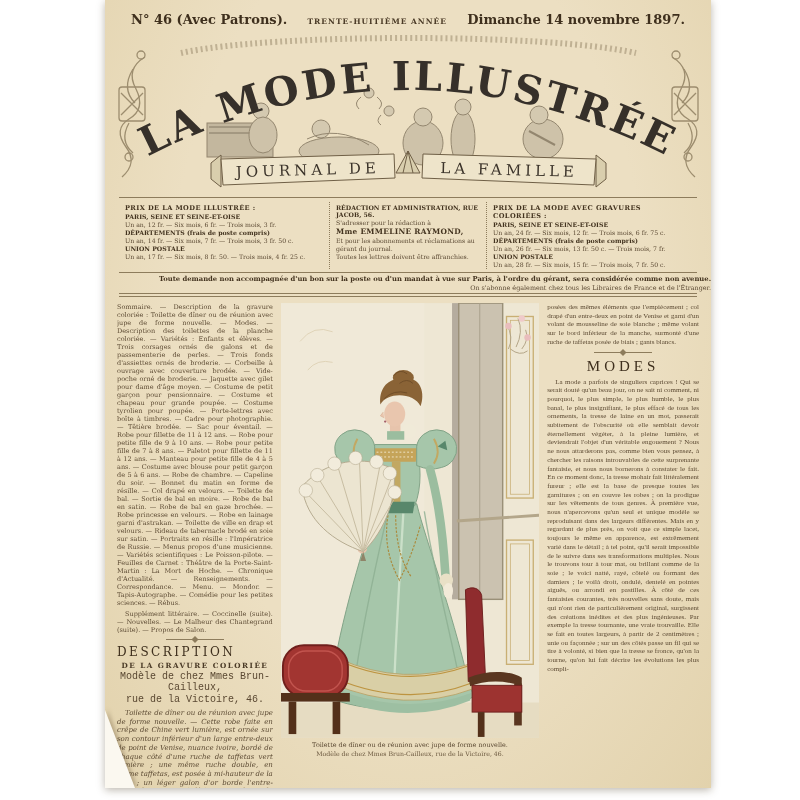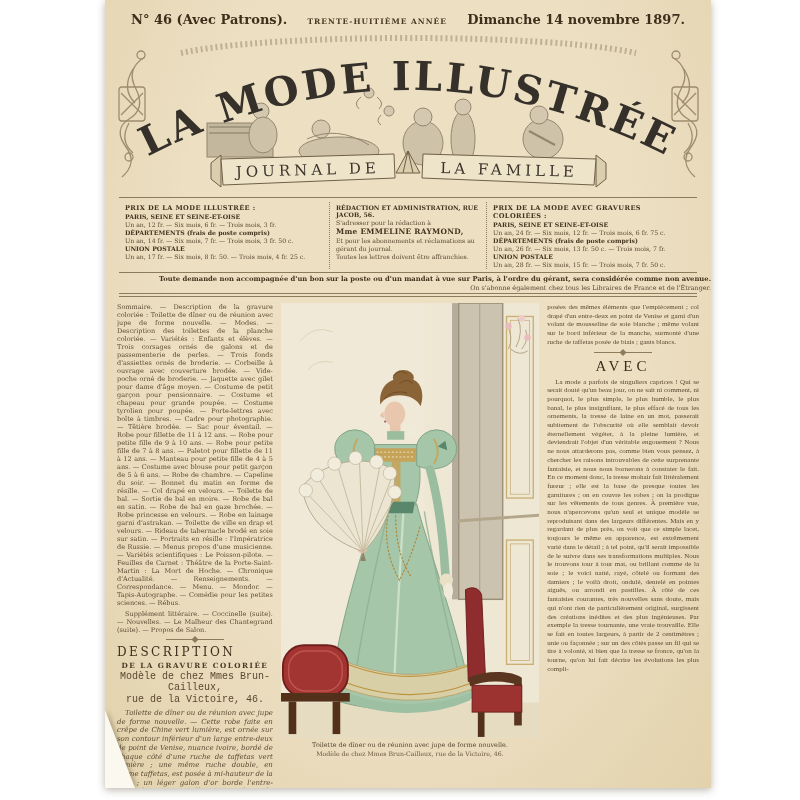--- a/index.html
+++ b/index.html
@@ -286,19 +286,19 @@
       </svg>
       <div class="caption">
         <div class="cap1">Toilette de dîner ou de réunion avec jupe de forme nouvelle.</div>
         <div class="cap2">Modèle de chez Mmes Brun-Cailleux, rue de la Victoire, 46.</div>
       </div>
     </div>
 
     <div class="colR">
       <p class="body-text" style="margin:0;">posées des mêmes éléments que l'empiècement ; col drapé d'un entre-deux en point de Venise et garni d'un volant de mousseline de soie blanche ; même volant sur le bord inférieur de la manche, surmonté d'une ruche de taffetas posée de biais ; gants blancs.</p>
       <div class="orn-divider"></div>
-      <div class="modes-title">AVEC</div>
+      <div class="modes-title">MODES</div>
       <p class="body-text indent" style="margin:0;">La mode a parfois de singuliers caprices ! Qui se serait douté qu'un beau jour, on ne sait ni comment, ni pourquoi, le plus simple, le plus humble, le plus banal, le plus insignifiant, le plus effacé de tous les ornements, la tresse de laine en un mot, passerait subitement de l'obscurité où elle semblait devoir éternellement végéter, à la pleine lumière, et deviendrait l'objet d'un véritable engouement ? Nous ne nous attarderons pas, comme bien vous pensez, à chercher les raisons introuvables de cette surprenante fantaisie, et nous nous bornerons à constater le fait. En ce moment donc, la tresse mohair fait littéralement fureur ; elle est la base de presque toutes les garnitures ; on en couvre les robes ; on la prodigue sur les vêtements de tous genres. À première vue, nous n'apercevons qu'un seul et unique modèle se reproduisant dans des largeurs différentes. Mais en y regardant de plus près, on voit que ce simple lacet, toujours le même en apparence, est extrêmement varié dans le détail ; à tel point, qu'il serait impossible de le suivre dans ses transformations multiples. Nous le trouvons tour à tour mat, ou brillant comme de la soie ; le voici natté, rayé, côtelé ou formant des damiers ; le voilà droit, ondulé, dentelé en pointes aiguës, ou arrondi en pastilles. À côté de ces fantaisies courantes, très nouvelles sans doute, mais qui n'ont rien de particulièrement original, surgissent des créations inédites et des plus ingénieuses. Par exemple la tresse tournante, une vraie trouvaille. Elle se fait en toutes largeurs, à partir de 2 centimètres ; unie ou façonnée ; sur un des côtés passe un fil qui se tire à volonté, si bien que la tresse se fronce, qu'on la tourne, qu'on lui fait décrire les évolutions les plus compli-</p>
     </div>
   </div>
 
   <div class="fold"></div>
 </div>
 
 </body></html>

